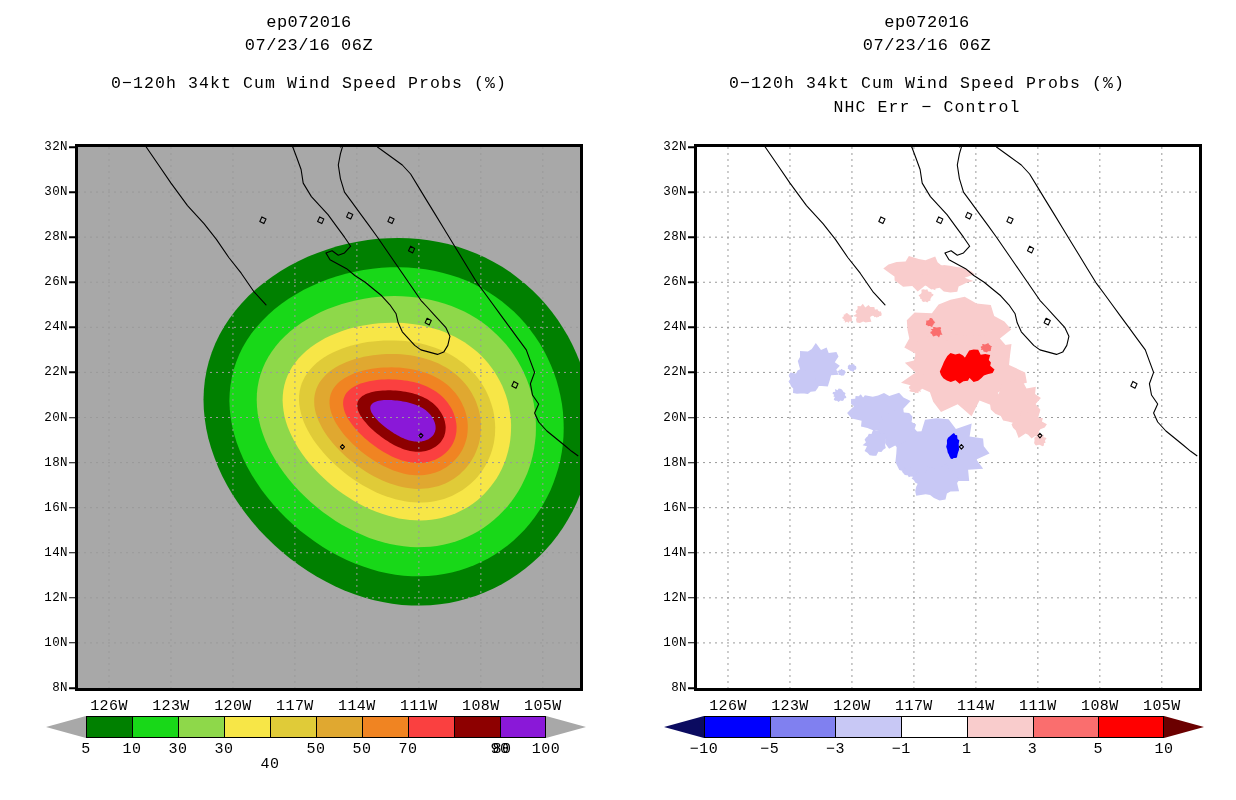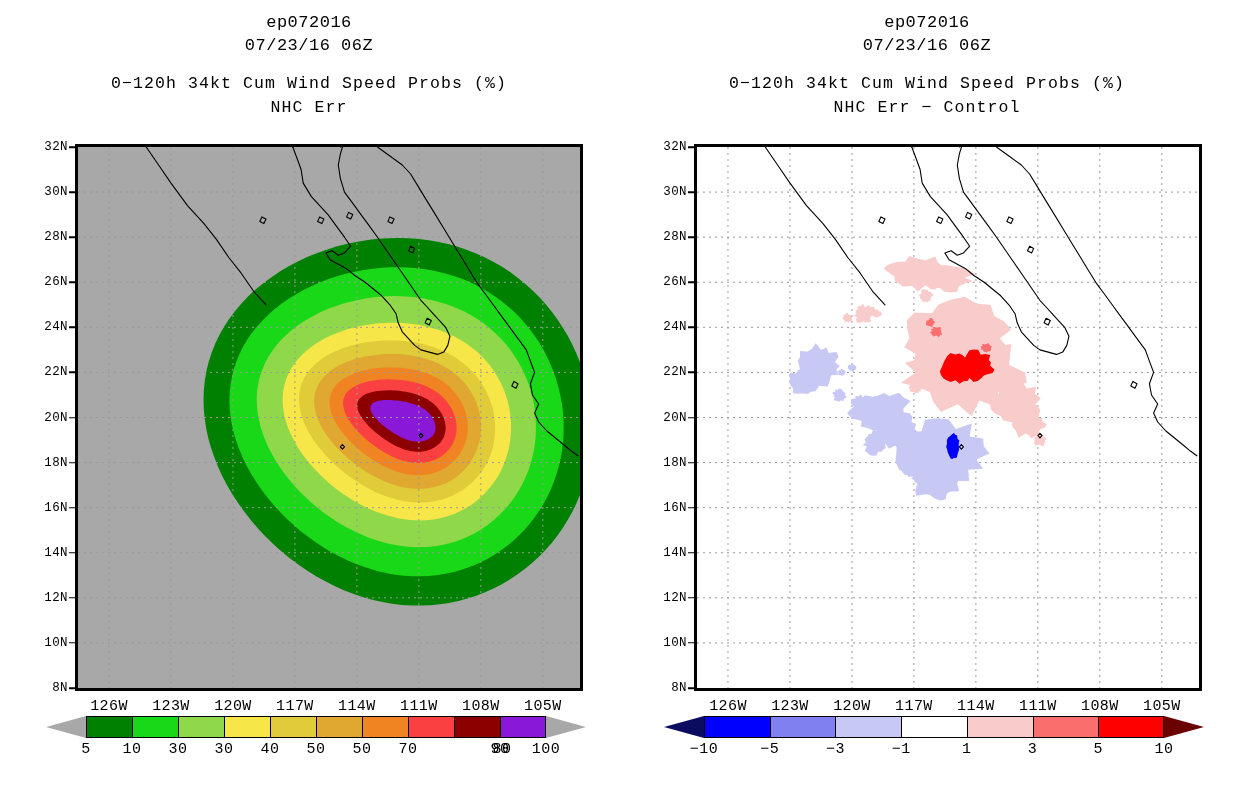--- a/index.html
+++ b/index.html
@@ -62,21 +62,20 @@
 <body>
 
 <div class="page">
 
   <div class="panel panel-left">
 
     <div class="titles">
       <div class="t-line t-id">ep072016</div>
       <div class="t-line t-date">07/23/16 06Z</div>
       <div class="t-line t-var">0−120h 34kt Cum Wind Speed Probs (%)</div>
-      <div class="t-line t-sub">NHC Err</div>
     </div>
 
     <div class="mapwrap" id="map-left" style="left:75px;top:144px;width:508px;height:547px;">
       <div class="frame filled">
         <svg class="plotsvg" id="svg-left" width="502" height="541" viewBox="0 0 502 541">
             <g>
               <path d="M510.4 319.8 L512.2 310.4 L513.4 301.0 L514.1 291.4 L514.3 281.8 L514.1 272.2 L513.3 262.6 L512.0 253.1 L510.3 243.5 L508.0 234.1 L505.3 224.8 L502.2 215.7 L498.5 206.7 L494.5 197.9 L490.0 189.3 L485.0 180.9 L479.7 172.8 L474.0 165.0 L467.9 157.5 L461.4 150.3 L454.6 143.5 L447.4 137.0 L439.9 130.9 L432.1 125.1 L424.1 119.8 L415.7 114.9 L407.1 110.5 L398.2 106.4 L389.1 102.9 L379.8 99.8 L370.2 97.1 L360.6 94.9 L350.7 93.2 L340.7 92.0 L330.6 91.2 L320.5 90.9 L310.2 91.2 L300.0 91.8 L289.7 93.0 L279.5 94.7 L269.3 96.8 L259.2 99.3 L249.2 102.4 L239.3 105.9 L229.7 109.8 L220.3 114.2 L211.1 119.0 L202.3 124.3 L193.8 129.9 L185.6 135.9 L177.9 142.3 L170.5 149.1 L163.7 156.2 L157.3 163.7 L151.5 171.5 L146.2 179.5 L141.4 187.9 L137.3 196.5 L133.8 205.3 L130.8 214.4 L128.6 223.6 L126.9 233.0 L125.9 242.5 L125.5 252.2 L125.8 261.9 L126.7 271.6 L128.2 281.4 L130.3 291.2 L133.1 301.0 L136.4 310.6 L140.2 320.2 L144.6 329.7 L149.5 339.0 L154.9 348.2 L160.8 357.1 L167.1 365.8 L173.8 374.3 L180.8 382.4 L188.3 390.3 L196.0 397.8 L204.1 404.9 L212.4 411.7 L220.9 418.1 L229.7 424.0 L238.6 429.6 L247.8 434.6 L257.0 439.3 L266.4 443.4 L275.8 447.1 L285.4 450.2 L295.0 452.9 L304.6 455.1 L314.2 456.7 L323.8 457.9 L333.4 458.5 L343.0 458.6 L352.5 458.2 L361.9 457.3 L371.2 455.9 L380.3 454.0 L389.4 451.6 L398.3 448.7 L407.0 445.3 L415.5 441.5 L423.8 437.2 L431.8 432.5 L439.6 427.3 L447.1 421.8 L454.3 415.8 L461.2 409.5 L467.7 402.7 L473.9 395.7 L479.7 388.3 L485.1 380.6 L490.0 372.6 L494.6 364.3 L498.7 355.8 L502.3 347.1 L505.5 338.2 L508.2 329.1 Z" fill="#008000" stroke="none"></path>
               <path d="M482.4 312.7 L483.8 304.9 L484.9 296.9 L485.5 288.9 L485.7 280.9 L485.5 272.8 L484.9 264.8 L483.9 256.7 L482.4 248.8 L480.6 240.9 L478.4 233.1 L475.8 225.4 L472.8 217.9 L469.4 210.5 L465.7 203.3 L461.6 196.3 L457.1 189.5 L452.3 182.9 L447.2 176.6 L441.8 170.6 L436.1 164.8 L430.0 159.4 L423.7 154.2 L417.1 149.4 L410.2 144.9 L403.1 140.8 L395.8 137.0 L388.2 133.6 L380.4 130.6 L372.4 127.9 L364.2 125.7 L355.9 123.8 L347.4 122.3 L338.7 121.2 L330.0 120.5 L321.2 120.2 L312.3 120.3 L303.4 120.8 L294.5 121.7 L285.5 123.0 L276.6 124.7 L267.8 126.8 L259.1 129.2 L250.5 132.1 L242.1 135.3 L233.8 138.9 L225.8 142.8 L218.1 147.2 L210.6 151.8 L203.5 156.8 L196.7 162.1 L190.3 167.7 L184.3 173.7 L178.7 179.9 L173.6 186.3 L169.0 193.1 L164.9 200.1 L161.3 207.3 L158.3 214.7 L155.8 222.2 L153.9 230.0 L152.5 237.9 L151.7 245.9 L151.4 254.0 L151.8 262.2 L152.7 270.4 L154.1 278.7 L156.1 286.9 L158.6 295.2 L161.6 303.3 L165.1 311.5 L169.0 319.5 L173.5 327.4 L178.3 335.1 L183.5 342.7 L189.1 350.1 L195.1 357.3 L201.4 364.2 L208.0 370.9 L214.8 377.3 L221.9 383.4 L229.2 389.1 L236.7 394.6 L244.4 399.7 L252.2 404.4 L260.2 408.7 L268.2 412.7 L276.3 416.2 L284.5 419.3 L292.7 422.1 L301.0 424.4 L309.3 426.2 L317.5 427.7 L325.7 428.7 L333.9 429.2 L342.1 429.3 L350.1 429.0 L358.1 428.3 L366.0 427.1 L373.7 425.5 L381.3 423.5 L388.8 421.1 L396.1 418.3 L403.2 415.1 L410.2 411.5 L416.9 407.5 L423.4 403.1 L429.6 398.5 L435.6 393.4 L441.3 388.1 L446.8 382.4 L451.9 376.5 L456.7 370.3 L461.2 363.8 L465.4 357.1 L469.1 350.1 L472.6 343.0 L475.6 335.6 L478.2 328.1 L480.5 320.5 Z" fill="#18d818" stroke="none"></path>
               <path d="M454.8 308.3 L456.1 301.9 L457.0 295.5 L457.7 289.0 L457.9 282.5 L457.9 276.0 L457.5 269.5 L456.8 263.0 L455.8 256.6 L454.4 250.1 L452.7 243.8 L450.7 237.6 L448.4 231.4 L445.8 225.4 L442.8 219.5 L439.6 213.8 L436.1 208.2 L432.3 202.8 L428.2 197.6 L423.8 192.7 L419.2 187.9 L414.3 183.4 L409.2 179.1 L403.8 175.1 L398.2 171.3 L392.3 167.8 L386.3 164.6 L380.0 161.7 L373.5 159.1 L366.9 156.7 L360.1 154.7 L353.1 153.0 L346.0 151.6 L338.8 150.5 L331.4 149.7 L324.0 149.2 L316.5 149.1 L309.0 149.3 L301.4 149.8 L293.8 150.6 L286.2 151.7 L278.7 153.2 L271.3 155.0 L263.9 157.0 L256.7 159.4 L249.7 162.1 L242.8 165.1 L236.2 168.4 L229.8 171.9 L223.6 175.8 L217.8 179.9 L212.3 184.3 L207.1 188.9 L202.3 193.8 L197.9 198.9 L194.0 204.2 L190.4 209.8 L187.3 215.5 L184.7 221.4 L182.5 227.5 L180.8 233.7 L179.6 240.1 L178.9 246.6 L178.7 253.1 L179.0 259.8 L179.7 266.5 L181.0 273.2 L182.6 280.0 L184.8 286.8 L187.3 293.5 L190.3 300.2 L193.7 306.8 L197.5 313.3 L201.6 319.8 L206.0 326.1 L210.8 332.2 L215.9 338.2 L221.2 344.0 L226.8 349.6 L232.6 355.0 L238.6 360.1 L244.8 365.0 L251.2 369.6 L257.6 373.9 L264.2 377.9 L270.9 381.6 L277.7 385.0 L284.5 388.1 L291.3 390.9 L298.2 393.3 L305.1 395.3 L312.0 397.0 L318.9 398.3 L325.7 399.3 L332.5 400.0 L339.2 400.2 L345.9 400.1 L352.5 399.7 L358.9 398.9 L365.3 397.8 L371.6 396.3 L377.7 394.4 L383.7 392.3 L389.6 389.8 L395.2 387.0 L400.7 383.9 L406.1 380.5 L411.2 376.8 L416.1 372.8 L420.8 368.6 L425.2 364.1 L429.5 359.4 L433.4 354.4 L437.1 349.2 L440.5 343.9 L443.7 338.3 L446.5 332.6 L449.1 326.7 L451.3 320.7 L453.2 314.5 Z" fill="#8ed84a" stroke="none"></path>
               <path d="M430.3 303.6 L431.4 298.6 L432.2 293.6 L432.7 288.6 L433.0 283.5 L433.1 278.4 L432.9 273.3 L432.4 268.2 L431.6 263.2 L430.6 258.1 L429.4 253.1 L427.9 248.2 L426.1 243.4 L424.1 238.6 L421.8 234.0 L419.3 229.4 L416.6 225.0 L413.6 220.7 L410.4 216.6 L406.9 212.6 L403.3 208.8 L399.4 205.1 L395.3 201.7 L391.0 198.4 L386.5 195.3 L381.8 192.5 L376.9 189.8 L371.8 187.4 L366.6 185.1 L361.2 183.1 L355.6 181.4 L349.9 179.9 L344.1 178.6 L338.1 177.5 L332.1 176.7 L325.9 176.1 L319.7 175.8 L313.5 175.7 L307.2 175.9 L300.9 176.3 L294.6 177.0 L288.4 177.9 L282.2 179.1 L276.0 180.5 L270.0 182.1 L264.1 184.0 L258.4 186.2 L252.8 188.5 L247.4 191.1 L242.3 194.0 L237.4 197.0 L232.8 200.3 L228.4 203.7 L224.4 207.4 L220.7 211.3 L217.4 215.4 L214.4 219.6 L211.8 224.0 L209.6 228.6 L207.8 233.3 L206.4 238.1 L205.4 243.1 L204.8 248.1 L204.6 253.3 L204.9 258.5 L205.5 263.8 L206.5 269.2 L207.9 274.5 L209.7 279.9 L211.9 285.3 L214.4 290.6 L217.3 295.9 L220.4 301.2 L223.9 306.4 L227.6 311.5 L231.6 316.4 L235.8 321.3 L240.3 326.0 L245.0 330.6 L249.8 335.0 L254.8 339.2 L259.9 343.2 L265.2 347.0 L270.6 350.6 L276.0 353.9 L281.5 357.0 L287.1 359.9 L292.7 362.5 L298.3 364.8 L304.0 366.8 L309.6 368.6 L315.2 370.1 L320.8 371.4 L326.4 372.3 L331.9 373.0 L337.4 373.3 L342.7 373.4 L348.1 373.2 L353.3 372.7 L358.4 372.0 L363.4 370.9 L368.4 369.6 L373.2 368.1 L377.9 366.2 L382.4 364.1 L386.8 361.8 L391.1 359.2 L395.2 356.5 L399.1 353.4 L402.8 350.2 L406.4 346.8 L409.8 343.1 L412.9 339.3 L415.9 335.3 L418.7 331.2 L421.2 326.9 L423.5 322.4 L425.5 317.9 L427.4 313.2 L428.9 308.4 Z" fill="#f7e647" stroke="none"></path>
@@ -174,21 +173,21 @@
           <div class="cb-box" style="left: 316px; width: 46px; background: rgb(240, 132, 34);"></div>
           <div class="cb-box" style="left: 362px; width: 46px; background: rgb(250, 64, 64);"></div>
           <div class="cb-box" style="left: 408px; width: 46px; background: rgb(141, 0, 0);"></div>
           <div class="cb-box last" style="left: 454px; width: 46px; background: rgb(138, 24, 216);"></div>
           <div class="cb-arrow right" style="left: 500px; border-left: 40px solid rgb(168, 168, 168);"></div>
         </div>
     <div class="cb-lab" style="left: 40px;">5</div>
         <div class="cb-lab" style="left: 86px;">10</div>
         <div class="cb-lab" style="left: 132px;">30</div>
         <div class="cb-lab" style="left: 178px;">30</div>
-        <div class="cb-lab" style="left: 224px;">40</div>
+        <div class="cb-lab" style="left: 224px; margin-top: 15px;">40</div>
         <div class="cb-lab" style="left: 270px;">50</div>
         <div class="cb-lab" style="left: 316px;">50</div>
         <div class="cb-lab" style="left: 362px;">70</div>
         <div class="cb-lab" style="left: 408px; margin-left: 48px;">80</div>
         <div class="cb-lab" style="left: 454px;">90</div>
         <div class="cb-lab" style="left: 500px;">100</div>
       </div>
   </div>
 
   <div class="panel panel-right">

